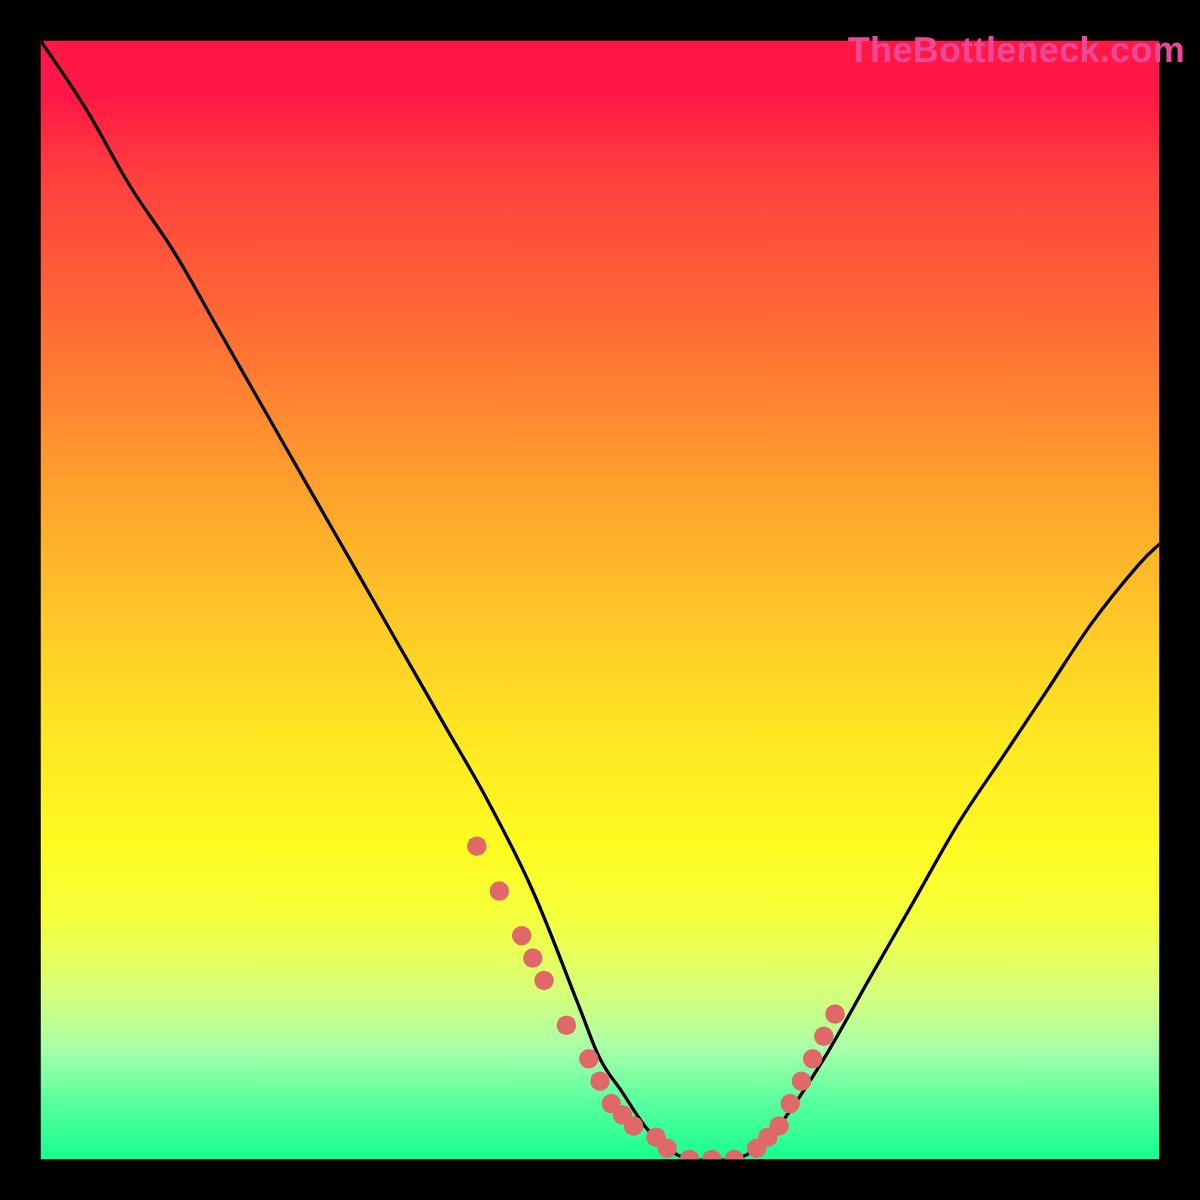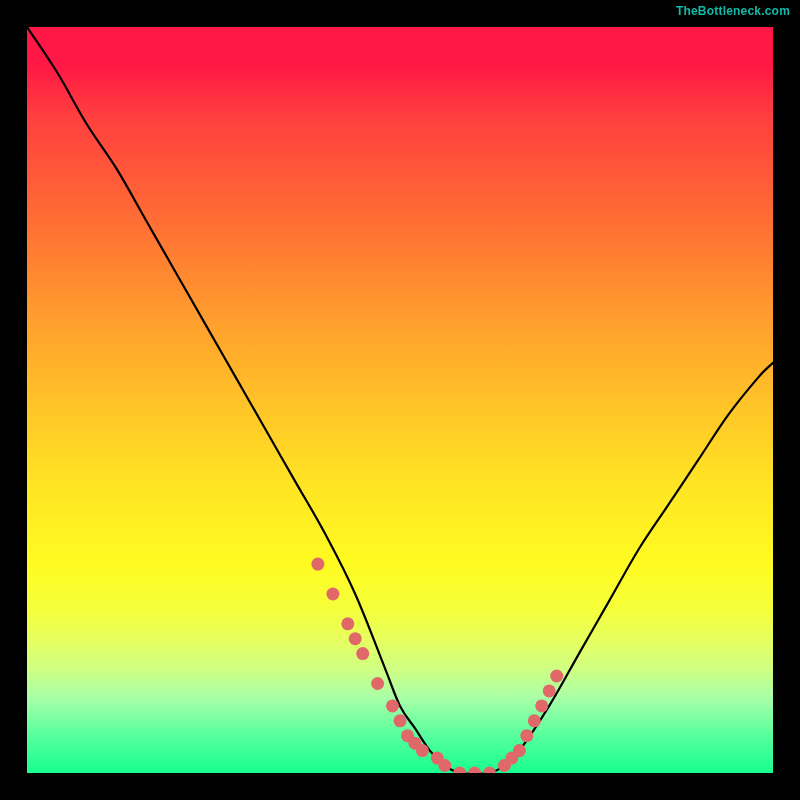--- a/index.html
+++ b/index.html
@@ -46,24 +46,24 @@
       #57ff9d 95%,
       #17ff8f 100%
     );
   }
   .plot-svg {
     position: absolute;
     inset: 0;
   }
   .watermark {
     position: absolute;
-    top: 4px;
+    top: 20px;
     right: 10px;
-    color: #14b8a6;
-    font-size: 12px;
+    color: #ec4899;
+    font-size: 24px;
     font-weight: 600;
     letter-spacing: 0.2px;
     user-select: none;
   }
 </style>
 </head>
 <body>
 
 <div class="frame">
 

